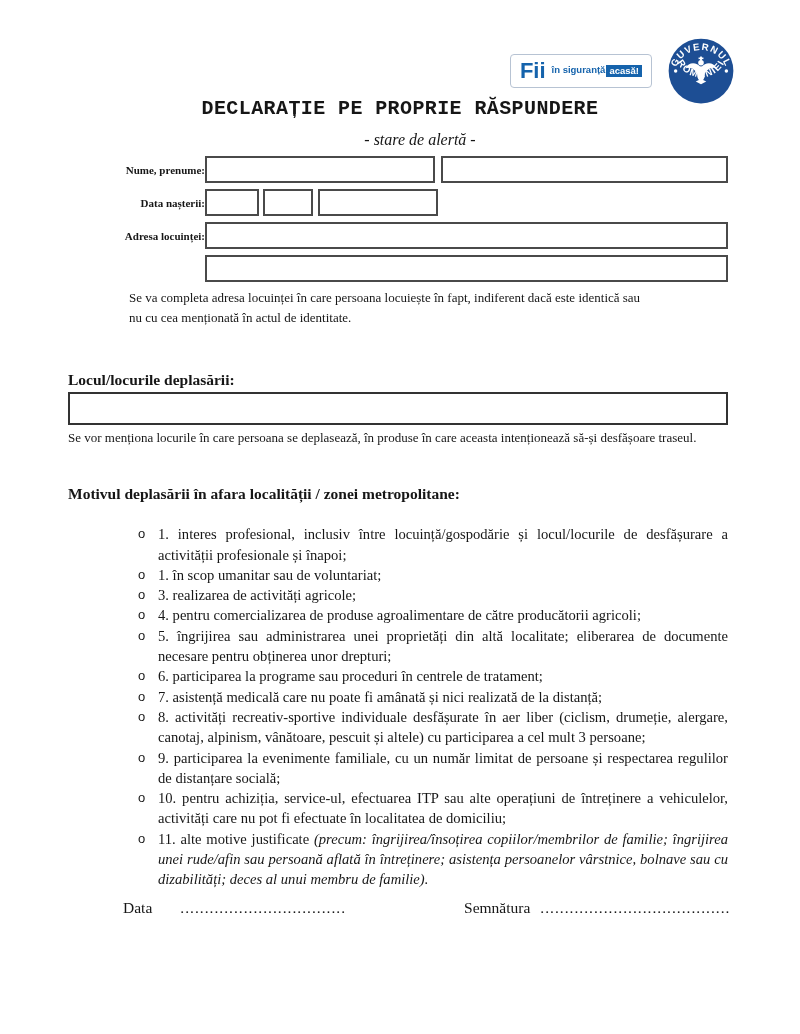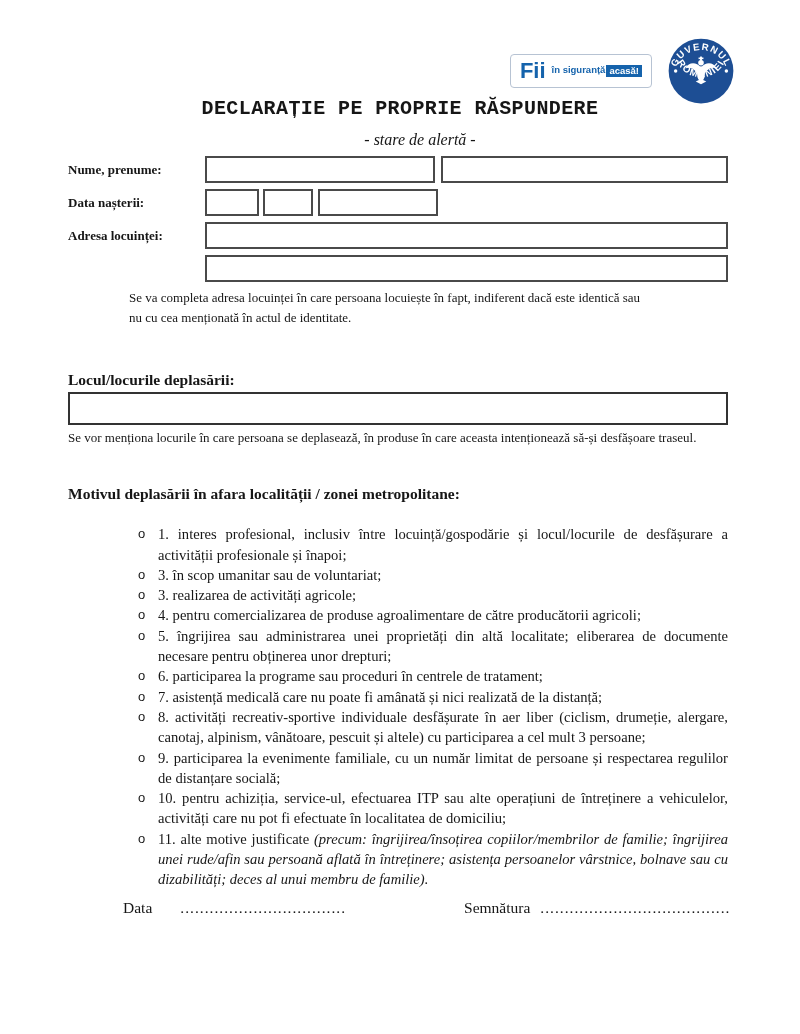--- a/index.html
+++ b/index.html
@@ -38,21 +38,21 @@
     font-size:20px;font-weight:bold;letter-spacing:0.4px;font-family:Liberation Mono, monospace;
   }
   .subtitle{
     position:absolute;top:131px;left:0;width:100%;text-align:center;
     font-style:italic;font-size:16px;margin-left:20px;
   }
 
   
   .form{position:absolute;top:156px;left:68px;width:660px;}
   .frow{display:flex;align-items:center;margin-bottom:6px;}
-  .flabel{width:137px;font-weight:bold;font-size:13px;flex:none;}
+  .flabel{width:137px;font-weight:bold;font-size:11px;flex:none;text-align:right;}
   .fbox{
     border:2px solid var(--box-border);height:27px;background:#fff;
     font-family:"Liberation Serif",serif;font-size:15px;padding:0 6px;outline:none;
   }
   .w-name1{width:230px;margin-right:6px;}
   .w-name2{width:287px;}
   .w-day{width:54px;margin-right:4px;}
   .w-month{width:50px;margin-right:5px;}
   .w-year{width:120px;}
   .w-wide{width:523px;}
@@ -172,21 +172,21 @@
     <div class="section-reasons">
       <div class="reasons-heading">Motivul deplasării în afara localității / zonei metropolitane:</div>
       <div class="reasons-list">
   <div class="reason">
     <span class="reason-bullet">o</span>
     <span class="reason-text"><span>1. interes profesional, inclusiv între locuință/gospodărie și locul/locurile de desfășurare a activității profesionale și înapoi;</span></span>
   </div>
 
   <div class="reason">
     <span class="reason-bullet">o</span>
-    <span class="reason-text"><span>3. în scop umanitar sau de voluntariat;</span></span>
+    <span class="reason-text"><span>1. în scop umanitar sau de voluntariat;</span></span>
   </div>
 
   <div class="reason">
     <span class="reason-bullet">o</span>
     <span class="reason-text"><span>3. realizarea de activități agricole;</span></span>
   </div>
 
   <div class="reason">
     <span class="reason-bullet">o</span>
     <span class="reason-text"><span>4. pentru comercializarea de produse agroalimentare de către producătorii agricoli;</span></span>

